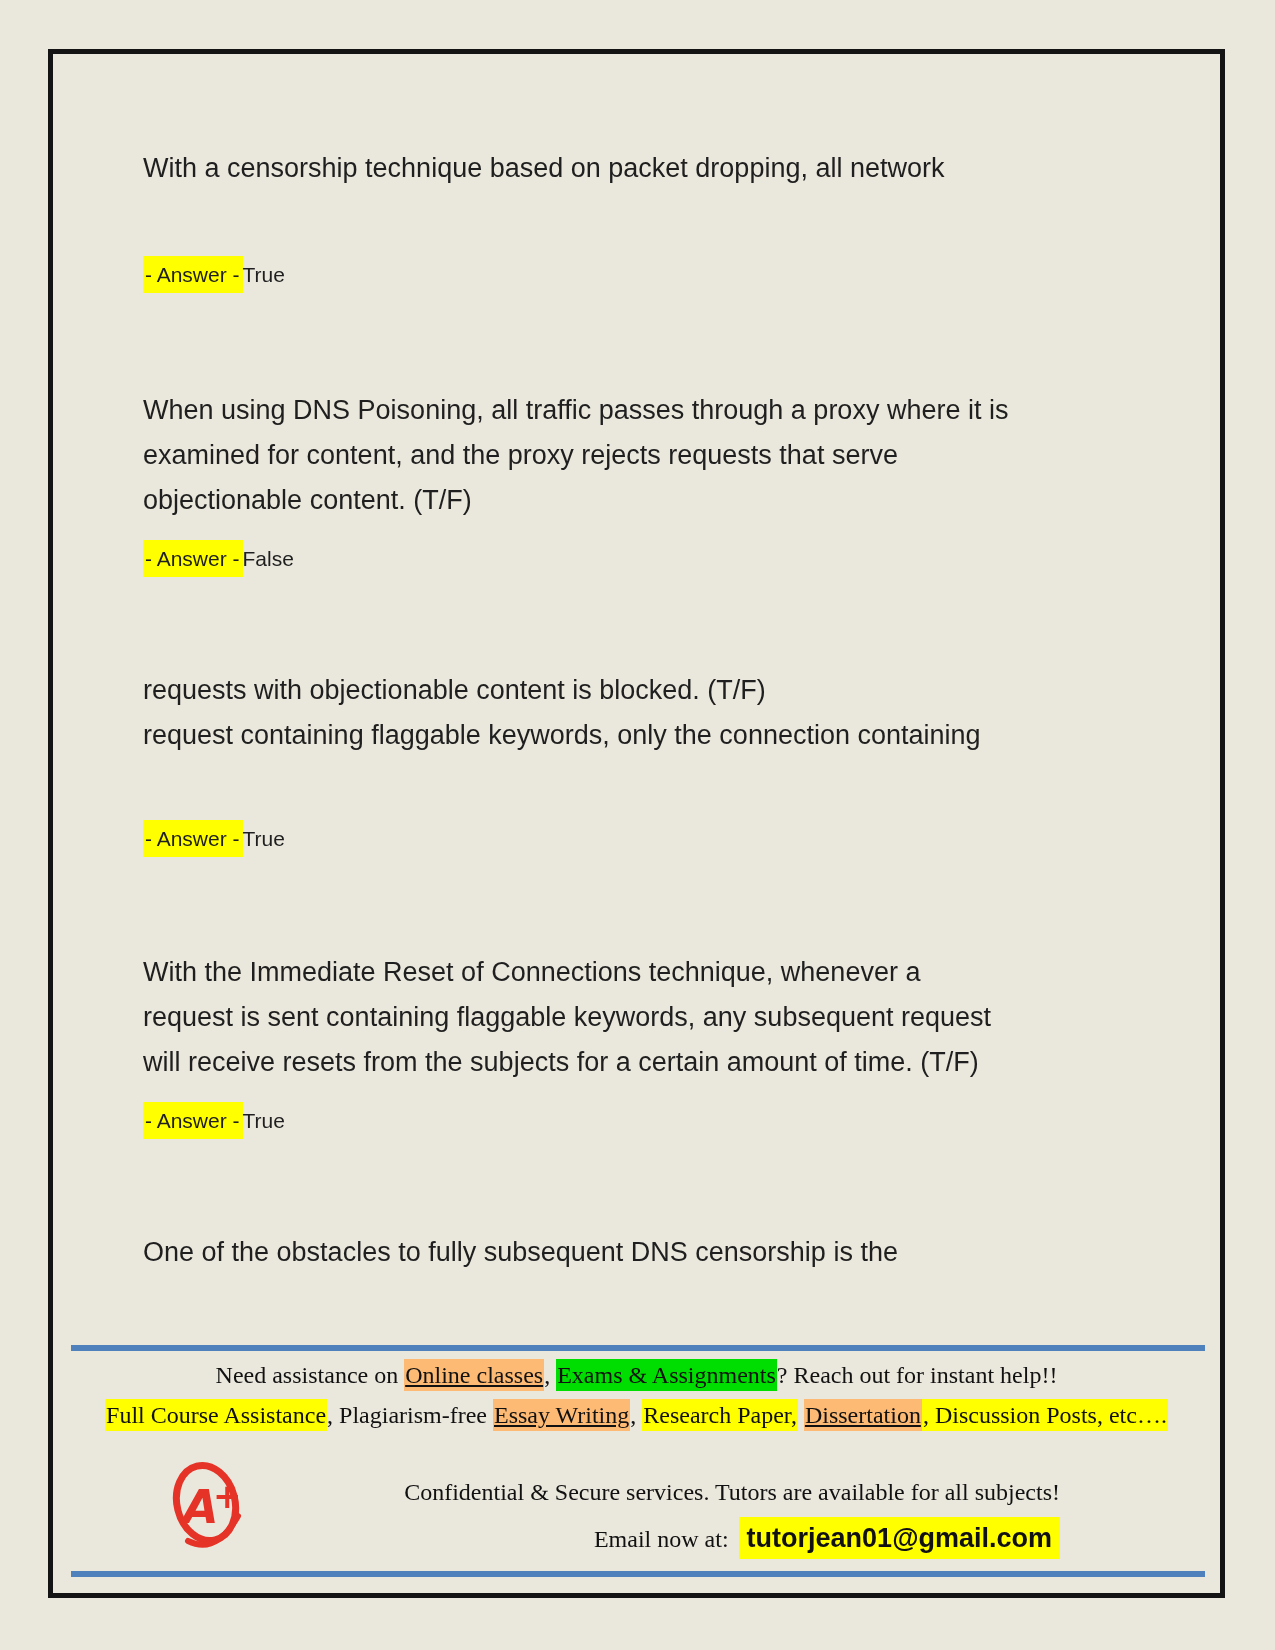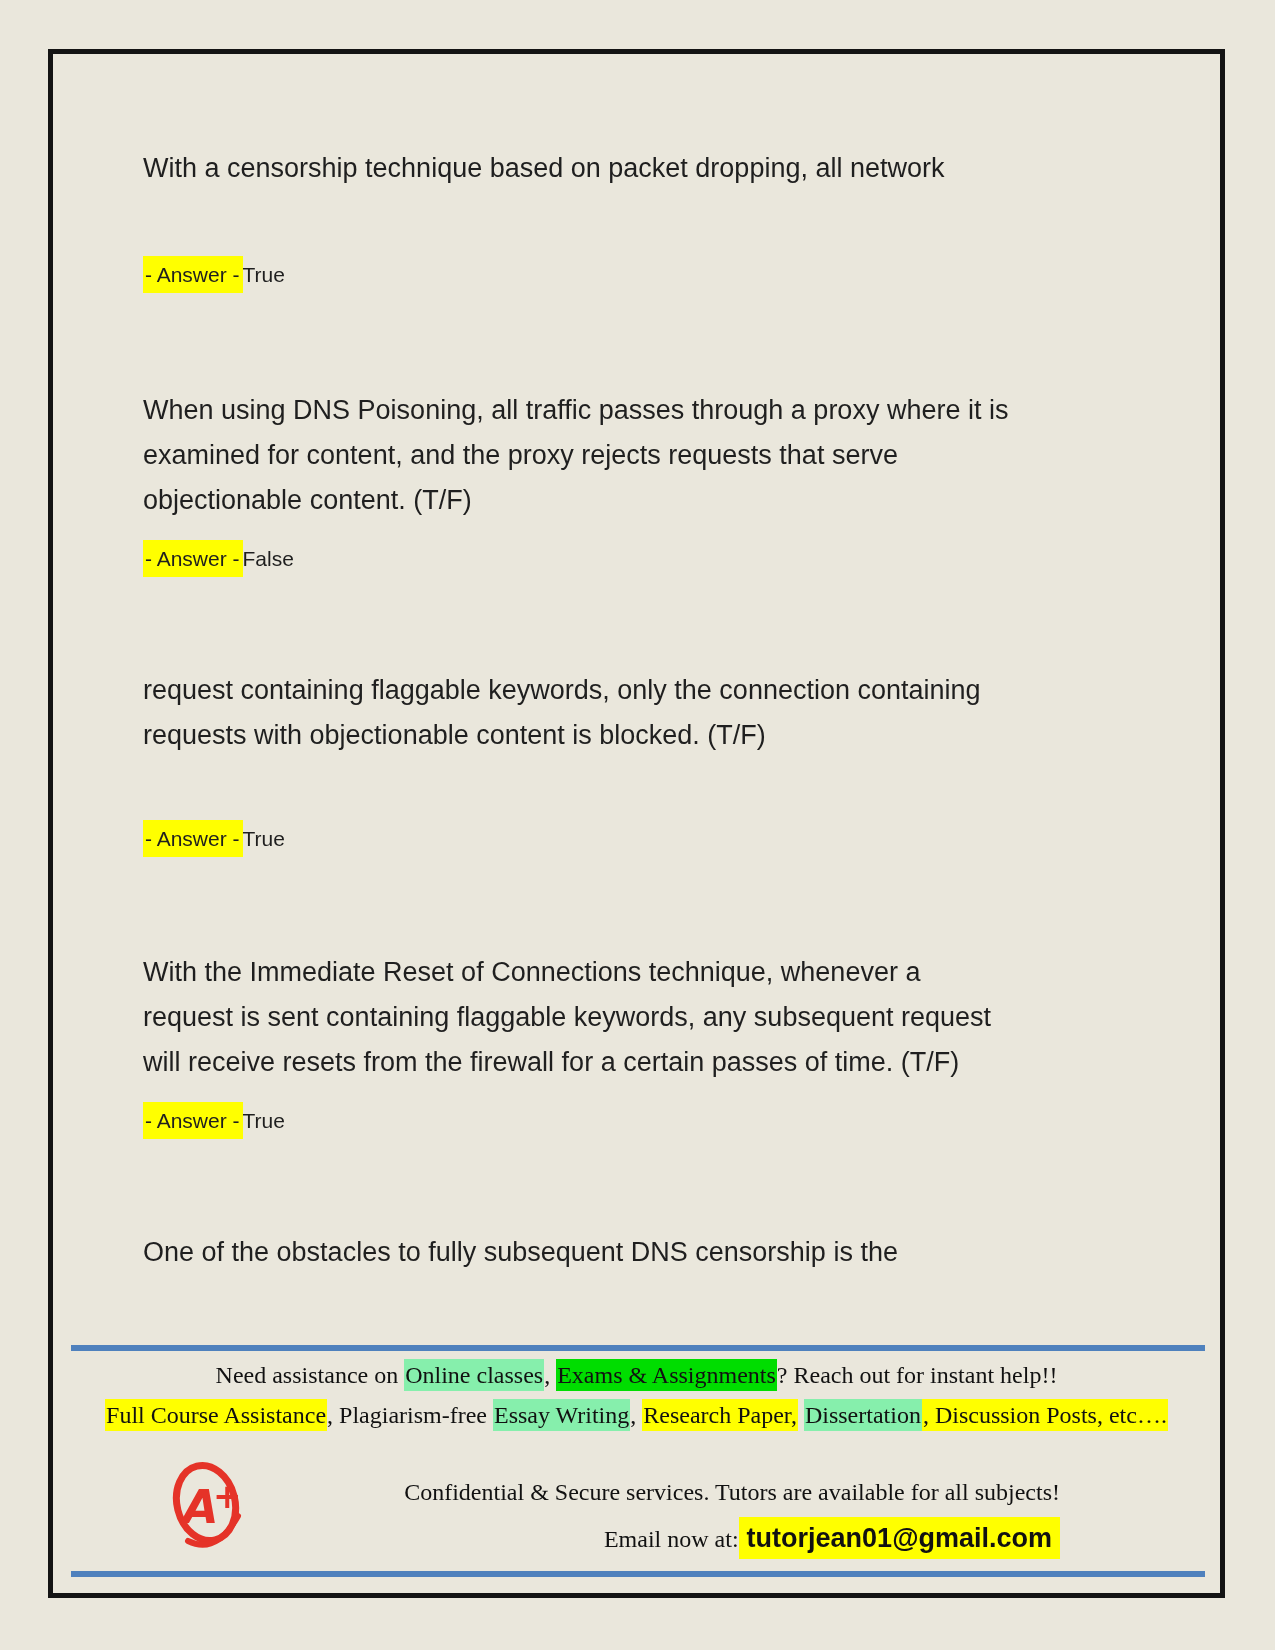--- a/index.html
+++ b/index.html
@@ -30,21 +30,21 @@
     color: #1f1f1f;
   }
   .answer-line {
     position: absolute;
     left: 143px;
     font-size: 21px;
     line-height: 45px;
     white-space: nowrap;
   }
   .hl-y  { background: #ffff00; margin-top: 20px; }
-  .hl-c  { background: #86efac; }
+  .hl-c  { background: #fdba74; text-decoration: underline; }
   .hl-g  { background: #00dd00; }
   .answer-prefix {
     background: #ffff00;
     padding: 7px 3px 7px 2px;
   }
   .divider {
     position: absolute;
     left: 71px;
     width: 1134px;
     height: 6px;
@@ -73,20 +73,21 @@
     font-size: 24px;
     line-height: 40px;
     color: #111;
   }
   .email-address {
     font-family: "Liberation Sans", sans-serif;
     font-weight: bold;
     font-size: 27px;
     background: #ffff00;
     padding: 6px 8px;
+    margin-left: 10px;
     color: #111;
   }
   .logo-wrap {
     position: absolute;
     left: 168px;
     top: 1456px;
     width: 84px;
     height: 100px;
   }
 </style>
@@ -101,29 +102,29 @@
 <div class="answer-line" style="top:252px"><span class="answer-prefix">- Answer -</span><span>True</span></div>
 
 <div class="question-block" style="top:388px">
   <div class="q-line">When using DNS Poisoning, all traffic passes through a proxy where it is</div>
   <div class="q-line">examined for content, and the proxy rejects requests that serve</div>
   <div class="q-line">objectionable content. (T/F)</div>
 </div>
 <div class="answer-line" style="top:536px"><span class="answer-prefix">- Answer -</span><span>False</span></div>
 
 <div class="question-block" style="top:668px">
+  <div class="q-line">requests with objectionable content is blocked. (T/F)</div>
   <div class="q-line">request containing flaggable keywords, only the connection containing</div>
-  <div class="q-line">requests with objectionable content is blocked. (T/F)</div>
 </div>
 <div class="answer-line" style="top:816px"><span class="answer-prefix">- Answer -</span><span>True</span></div>
 
 <div class="question-block" style="top:950px">
   <div class="q-line">With the Immediate Reset of Connections technique, whenever a</div>
   <div class="q-line">request is sent containing flaggable keywords, any subsequent request</div>
-  <div class="q-line">will receive resets from the firewall for a certain passes of time. (T/F)</div>
+  <div class="q-line">will receive resets from the subjects for a certain amount of time. (T/F)</div>
 </div>
 <div class="answer-line" style="top:1098px"><span class="answer-prefix">- Answer -</span><span>True</span></div>
 
 <div class="question-block" style="top:1230px">
   <div class="q-line">One of the obstacles to fully subsequent DNS censorship is the</div>
 </div>
 
 <div class="divider" style="top:1345px"></div>
 
 <div class="promo-line" style="top:1358px"><span>Need assistance on </span><span class="hl-c">Online classes</span><span>, </span><span class="hl-g">Exams &amp; Assignments</span><span>? Reach out for instant help!!</span></div>

